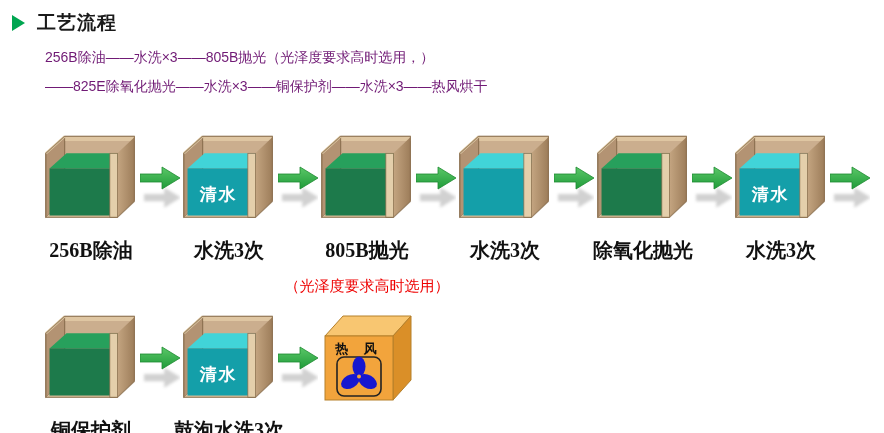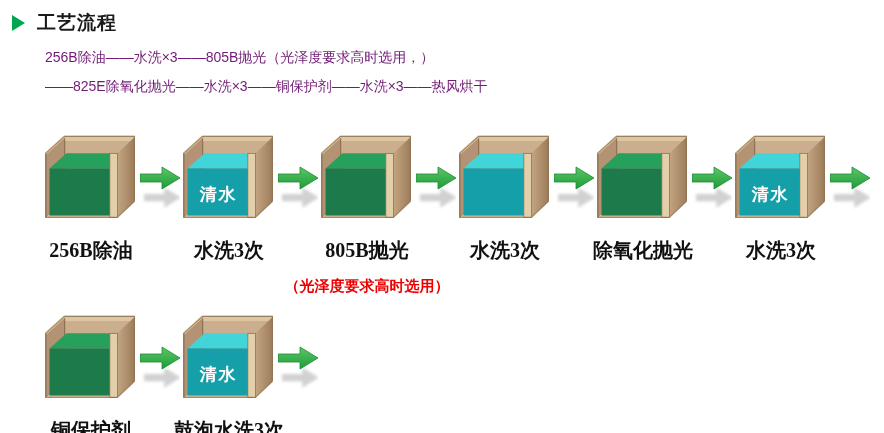--- a/index.html
+++ b/index.html
@@ -36,21 +36,21 @@
     display:flex;flex-direction:column;align-items:center;gap:12px;
   }
   .station .slabel{
     margin-top:1px;white-space:nowrap;
     font-family:"Liberation Serif","DejaVu Serif",serif;
     font-weight:bold;font-size:20px;color:#111;text-align:center;
   }
   .station .snote{
     margin:1px -60px 0 -60px;white-space:nowrap;text-align:center;
     font-family:"Liberation Serif","DejaVu Serif",serif;
-    font-weight:bold;font-size:15px;
+    font-weight:normal;font-size:15px;
   }
   .arrowcell{
     width:40px;flex-shrink:0;margin-top:34px;
   }
   svg{display:block;}
 </style>
 </head>
 <body>
 
 <div class="header-row">
@@ -261,15 +261,30 @@
         </div>
         <div class="slabel">鼓泡水洗3次</div>
       </div>
       <div class="arrowcell">
         <svg width="40" height="50" viewBox="0 0 40 50">
           <polygon points="0,14 22,14 22,7 40,18 22,29 22,22 0,22" fill="#9a9a9a" opacity="0.45" filter="url(#blurF)" transform="translate(4,21) scale(0.92)"></polygon>
           <polygon points="0,14 22,14 22,7 40,18 22,29 22,22 0,22" fill="url(#agrad)" stroke="#1d8a30" stroke-width="0.8"></polygon>
         </svg>
       </div>
       <div class="station">
+        <div>
+          <svg width="92" height="98" viewBox="0 0 92 98">
+            <polygon points="4,30 22,10 90,10 72,30" fill="#f8c671" stroke="#b5802a" stroke-width="1"></polygon>
+            <polygon points="72,30 90,10 90,74 72,94" fill="#da8f28" stroke="#b5802a" stroke-width="1"></polygon>
+            <rect x="4" y="30" width="68" height="64" fill="#f2a43c" stroke="#b5802a" stroke-width="1"></rect>
+            <text x="38" y="47" text-anchor="middle" font-family="Liberation Sans, DejaVu Sans, sans-serif" font-size="13" font-weight="bold" letter-spacing="6" fill="#111111">热 风</text>
+            <rect x="16" y="51" width="44" height="39" rx="7" fill="none" stroke="#222222" stroke-width="1.6"></rect>
+            <g transform="translate(38,70.5)">
+              <ellipse cx="0" cy="-10" rx="6.5" ry="10" fill="#1717cf"></ellipse>
+              <ellipse cx="0" cy="-10" rx="6.5" ry="10" fill="#1717cf" transform="rotate(120)"></ellipse>
+              <ellipse cx="0" cy="-10" rx="6.5" ry="10" fill="#1717cf" transform="rotate(240)"></ellipse>
+              <circle cx="0" cy="0" r="2" fill="#f2a43c"></circle>
+            </g>
+          </svg>
+        </div>
       </div>
     </div>
   </div>
 
 </body></html>

